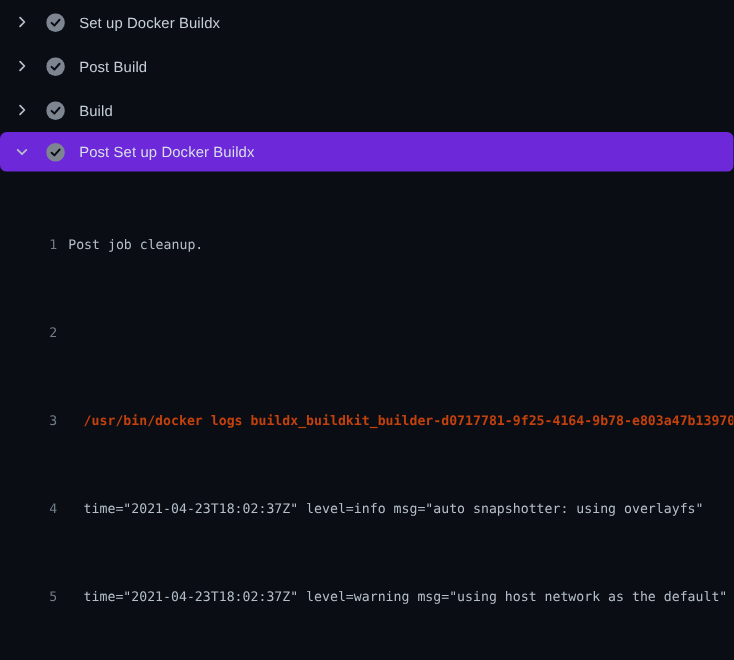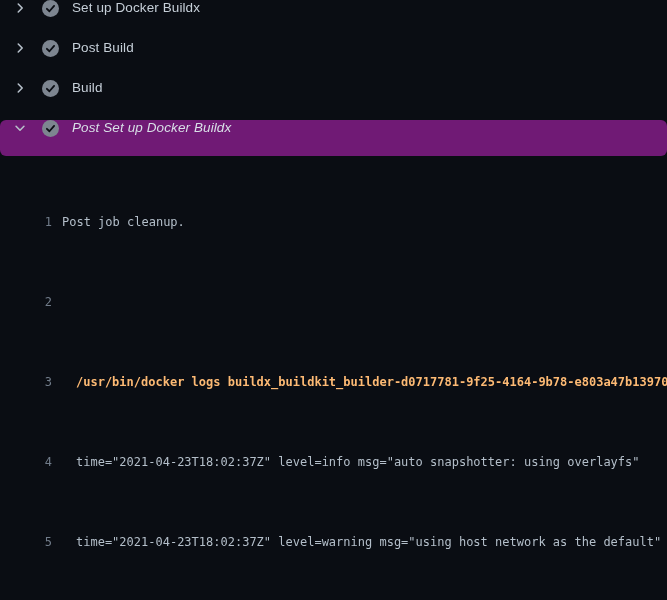--- a/index.html
+++ b/index.html
@@ -7,29 +7,29 @@
   body {
     background: #0a0d13;
     font-family: "Liberation Sans", sans-serif;
     color: #c6cfd8;
   }
   .viewer { width: 667px; height: 600px; overflow: hidden; position: relative; }
 
   
   .step-row {
     display: flex;
+    align-items: center;
     height: 40px;
     padding: 0 12px 0 8px;
     cursor: pointer;
   }
   .step-row.expanded {
     height: 36px;
-    background: #701a75;
+    background: #6d28d9;
     border-radius: 6px;
-    font-style: italic;
   }
   .chev {
     width: 16px; height: 16px;
     display: flex; align-items: center; justify-content: center;
     flex: 0 0 16px;
     margin-left: 4px;
   }
   .chev svg { display: block; }
   .chev svg path { stroke: #b7c0ca; stroke-width: 1.8; fill: none; stroke-linecap: round; stroke-linejoin: round; }
   .step-row.expanded .chev svg { transform: rotate(90deg); }
@@ -59,21 +59,21 @@
   .log-line { display: flex; height: 20px; overflow: hidden; }
   .ln {
     flex: 0 0 52px;
     width: 52px;
     text-align: right;
     color: #717c8a;
     user-select: none;
   }
   .lt { padding-left: 10px; overflow: hidden; text-align: center; }
   .log-line.indent-child .lt { padding-left: 24px; }
-  .log-line.style-command .lt { color: #fdba74; font-weight: bold; }
+  .log-line.style-command .lt { color: #c2410c; font-weight: bold; }
   .tri {
     color: #9099a4;
     font-size: 9px;
     display: inline-block;
     vertical-align: 1px;
     margin-right: 6px;
   }
 </style>
 </head>
 <body>

